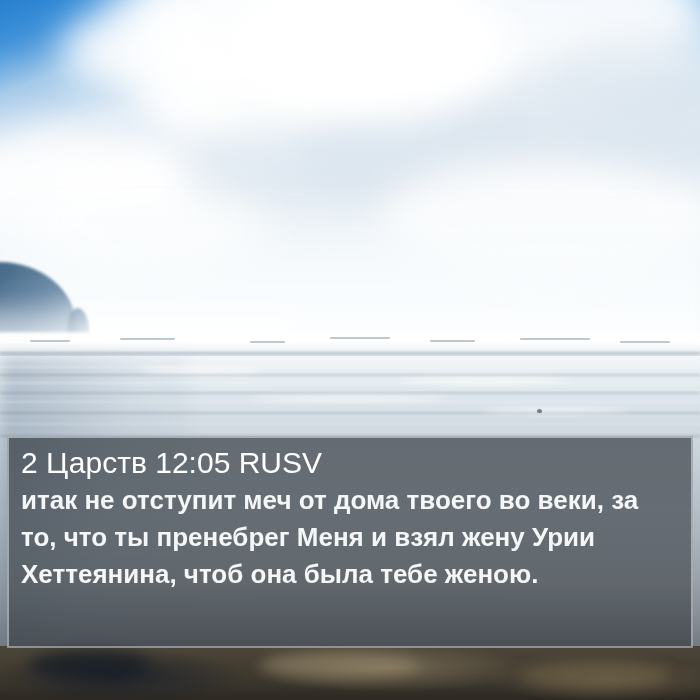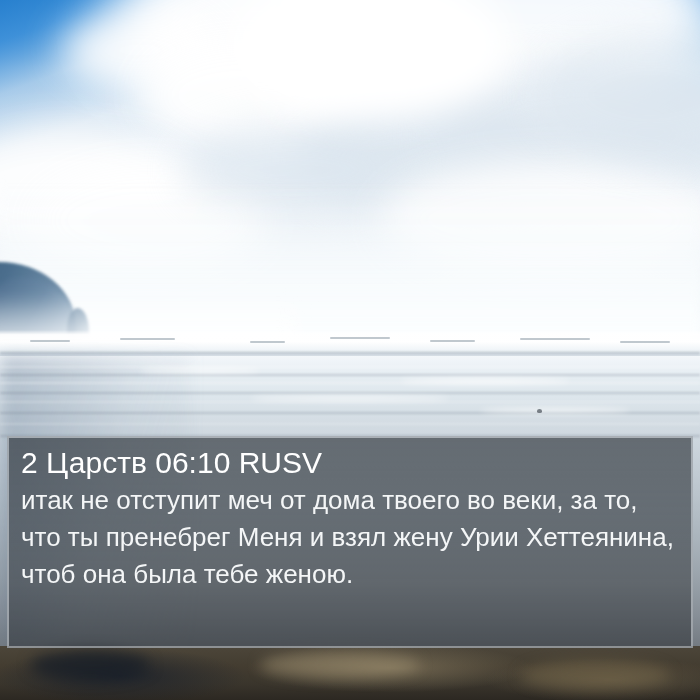--- a/index.html
+++ b/index.html
@@ -246,20 +246,21 @@
     font-size: 30px;
     line-height: 38px;
     letter-spacing: 0px;
     white-space: nowrap;
   }
   .verse-body {
     color: #f4f6f7;
     font-size: 26px;
     line-height: 37px;
     max-width: 664px;
+    font-weight: bold;
   }
 </style>
 </head>
 <body>
 
 <div id="scene">
 
   <div class="sky"></div>
 
   <div class="cloud soft" style="left:110px; top:-70px; width:330px; height:190px; opacity:0.98;"></div>
@@ -307,17 +308,17 @@
   <div class="glint" style="left:250px; top:396px; width:200px; height:5px;"></div>
   <div class="glint" style="left:480px; top:408px; width:150px; height:5px;"></div>
   <div class="bird"></div>
 
   <div class="sand"></div>
   <div class="sand-blotch" style="left:30px; top:650px; width:120px; height:30px; background:rgba(22,28,38,0.7);"></div>
   <div class="sand-blotch" style="left:260px; top:652px; width:160px; height:26px; background:rgba(168,154,120,0.45);"></div>
   <div class="sand-blotch" style="left:520px; top:660px; width:150px; height:30px; background:rgba(128,112,80,0.40);"></div>
 
   <div class="verse-panel">
-    <div class="verse-title">2 Царств 06:10 RUSV</div>
+    <div class="verse-title">2 Царств 12:05 RUSV</div>
     <div class="verse-body">итак не отступит меч от дома твоего во веки, за то, что ты пренебрег Меня и взял жену Урии Хеттеянина, чтоб она была тебе женою.</div>
   </div>
 
 </div>
 
 </body></html>

